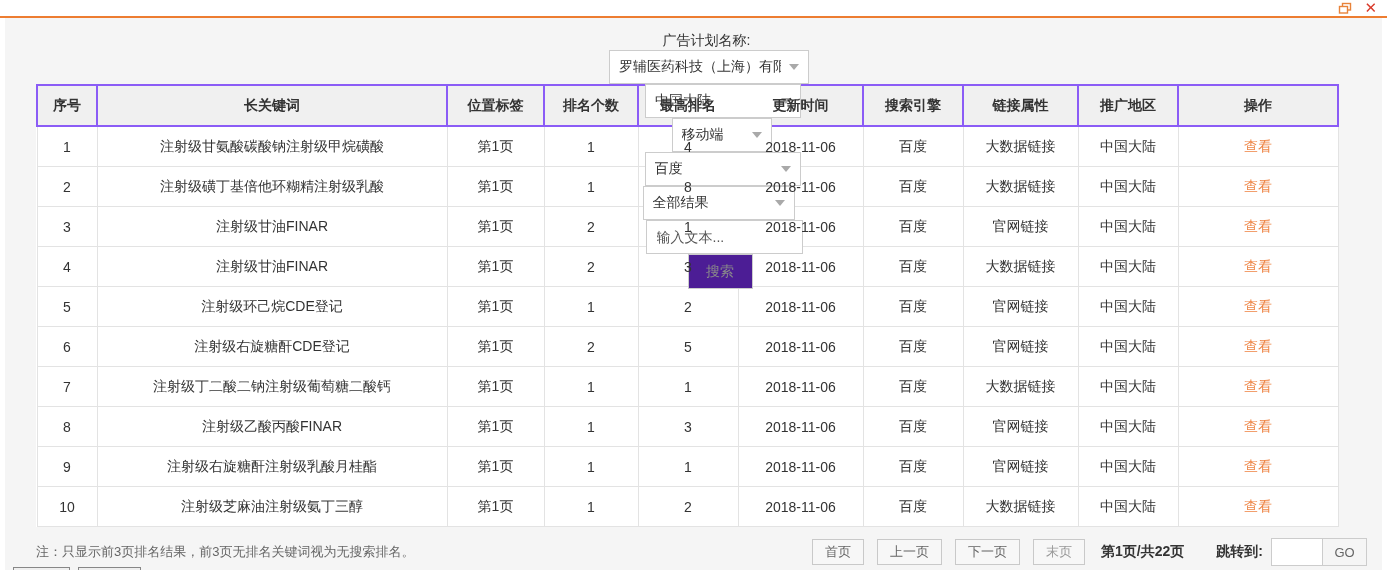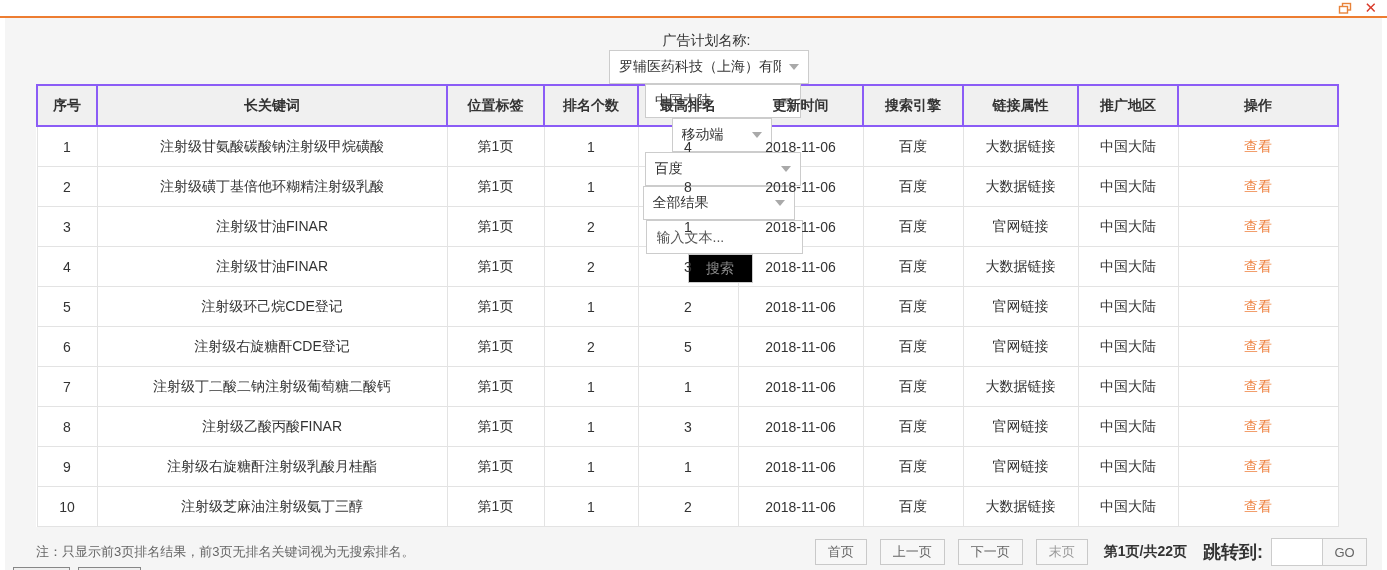--- a/index.html
+++ b/index.html
@@ -26,41 +26,41 @@
          border-top:6px solid #a9a9a9;flex:none;margin-left:8px;}
   .sel-plan{width:200px;}
   .sel-region{width:156px;margin-left:28px;}
   .sel-device{width:100px;margin-left:25px;}
   .sel-engine{width:156px;margin-left:27px;}
   .sel-result{width:152px;margin-left:19px;}
   .text-input{width:157px;height:34px;margin-left:30px;border:1px solid #ccc;background:#fff;
               padding:0 10px;font-size:14px;color:#333;box-sizing:border-box;flex:none;
               font-family:"Liberation Sans","DejaVu Sans",sans-serif;}
   .text-input::placeholder{color:#555;opacity:1;}
-  .search-btn{width:65px;height:29px;margin-left:22px;background:#000000;border:1px solid #ccc;
+  .search-btn{width:65px;height:35px;margin-left:22px;background:#4c1d95;border:1px solid #ccc;
               color:#8a8a8a;font-size:14px;cursor:pointer;flex:none;
               font-family:"Liberation Sans","DejaVu Sans",sans-serif;}
   
   table{border-collapse:collapse;table-layout:fixed;width:1301px;margin:17px 0 0 31px;
         background:#fff;font-size:14px;color:#333;}
   th{background:#f0f0f0;font-weight:bold;height:37px;border:2px solid #8b5cf6;text-align:center;
      overflow:hidden;white-space:nowrap;}
   td{height:37px;border:1px solid #e3e3e3;text-align:center;background:#fff;overflow:hidden;
      white-space:nowrap;}
   .link{color:#ee8444;cursor:pointer;}
   
   .footer-bar{display:flex;justify-content:space-between;align-items:center;margin:11px 15px 0 31px;gap:12px;}
   .note{font-size:13px;color:#666;}
   .pagination{display:flex;align-items:center;}
   .page-btn{border:1px solid #c9c9c9;background:#f7f7f7;color:#666;font-size:13px;height:26px;
             padding:0 12px;margin-left:13px;cursor:pointer;
             font-family:Liberation Sans, sans-serif;}
   .page-btn.muted{color:#999;}
   .page-status{font-size:14px;color:#333;font-weight:bold;margin-left:16px;}
-  .jump-label{font-size:18px;color:#333;font-weight:bold;margin-left:16px;}
+  .jump-label{font-size:14px;color:#333;font-weight:bold;margin-left:32px;}
   .jump-group{display:flex;align-items:flex-end;margin-left:8px;}
   .jump-input{width:52px;height:28px;border:1px solid #ccc;background:#fff;box-sizing:border-box;
               padding:0 4px;font-size:13px;}
   .go-btn{width:45px;height:28px;border:1px solid #ccc;margin-left:-1px;background:#f5f5f5;
           color:#666;font-size:13px;cursor:pointer;box-sizing:border-box;
           font-family:"Liberation Sans","DejaVu Sans",sans-serif;}
   
   .stub-btn{position:absolute;height:14px;background:#efefef;border:1px solid #878787;box-sizing:border-box;cursor:pointer;}
   .stub-1{left:13px;top:567px;width:57px;}
   .stub-2{left:78px;top:567px;width:63px;}

